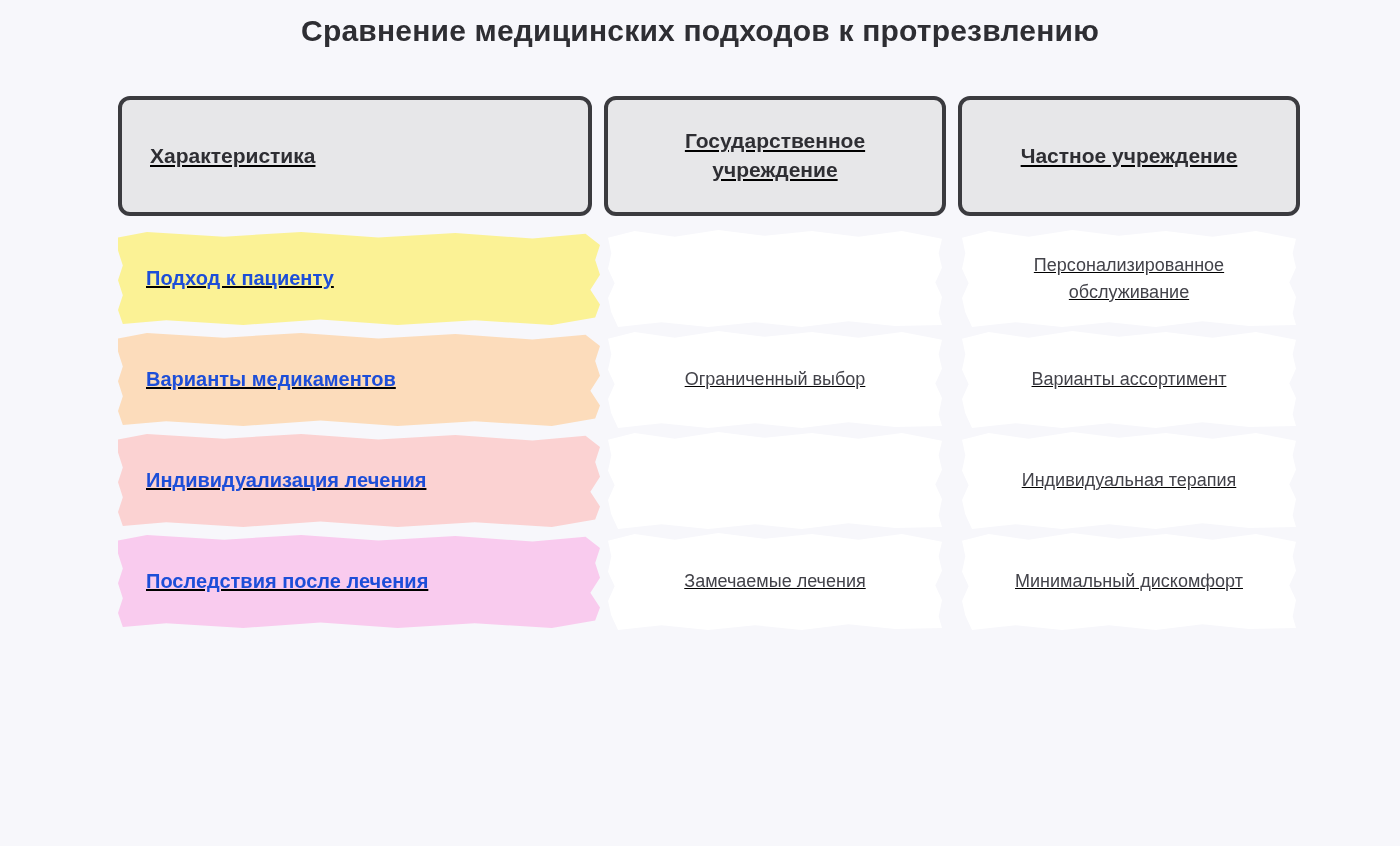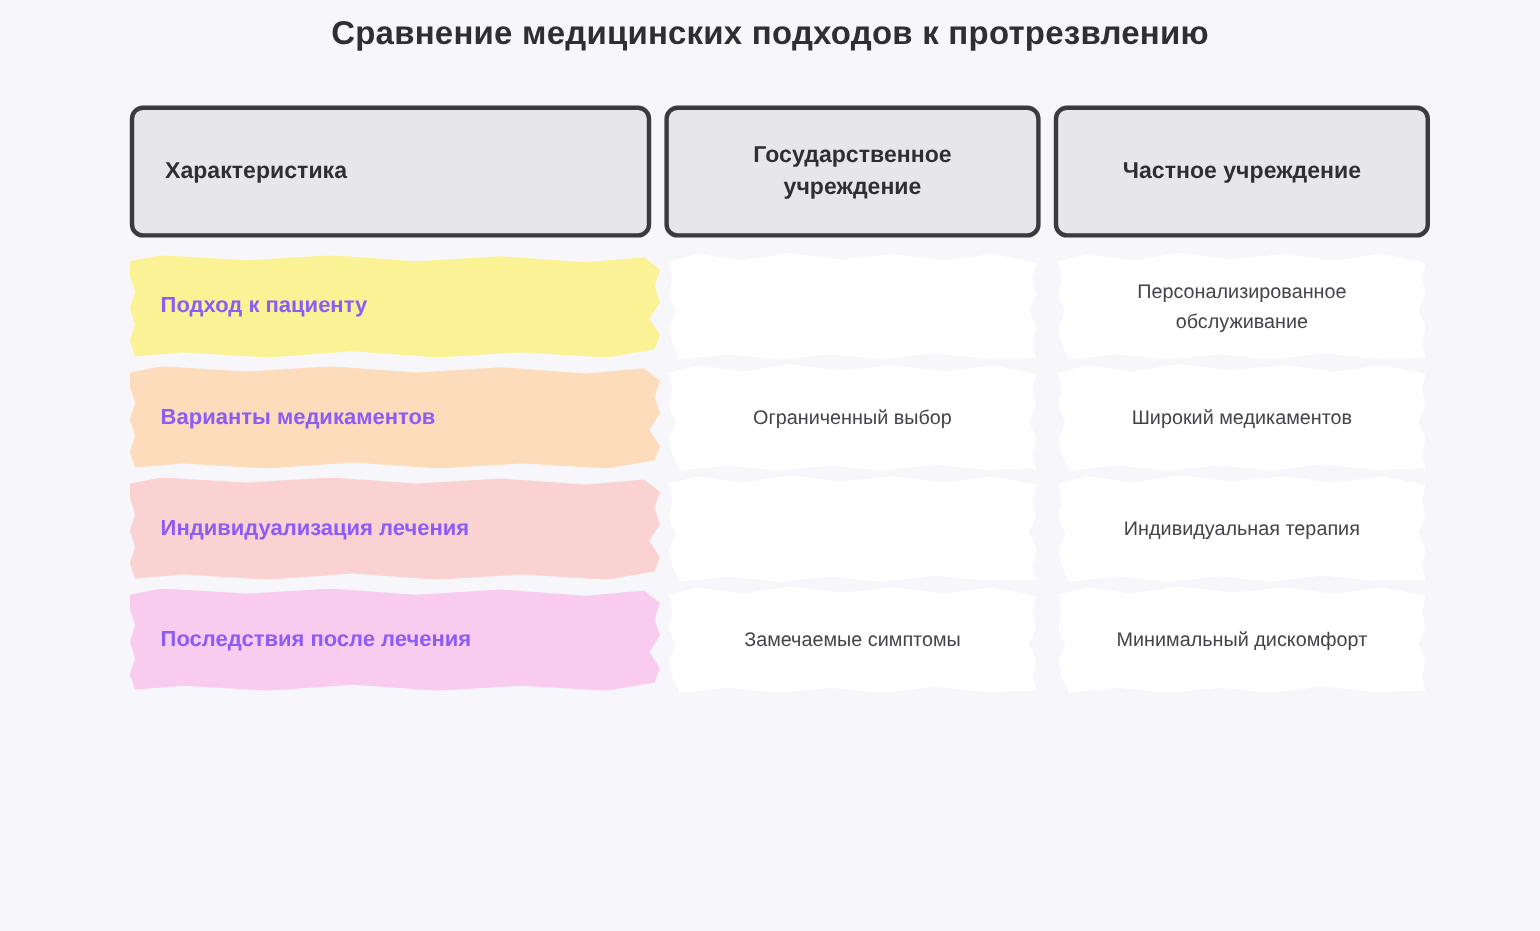--- a/index.html
+++ b/index.html
@@ -22,20 +22,21 @@
     color: #2e2e33;
     padding-top: 14px;
     letter-spacing: 0.2px;
   }
 
   .table-wrap {
     position: absolute;
     top: 96px;
     left: 0;
     width: 1400px;
+    text-decoration: underline;
   }
 
   .row {
     display: flex;
     align-items: stretch;
   }
 
   
   .header-row {
     height: 120px;
@@ -83,21 +84,21 @@
     box-sizing: border-box;
     display: flex;
     align-items: center;
     padding-left: 28px;
     padding-right: 18px;
     position: relative;
   }
   .fcell .ftext {
     font-size: 20px;
     font-weight: bold;
-    color: #8b5cf6;
+    color: #1d4ed8;
     line-height: 1.42;
     position: relative;
     z-index: 2;
   }
   
   .fcell .band {
     position: absolute;
     left: 0;
     top: 4px;
     bottom: 4px;
@@ -182,21 +183,21 @@
     <div class="fcell">
       <span class="band" style="background: rgb(252, 220, 187);"></span>
       <span class="ftext">Варианты медикаментов</span>
     </div>
     <div class="dcell">
       <span class="sheet"></span>
       <span class="dtext">Ограниченный выбор</span>
     </div>
     <div class="dcell">
       <span class="sheet"></span>
-      <span class="dtext">Широкий медикаментов</span>
+      <span class="dtext">Варианты ассортимент</span>
     </div>
   </div>
 
   <div class="row body-row">
     <div class="fcell">
       <span class="band" style="background: rgb(251, 210, 210);"></span>
       <span class="ftext">Индивидуализация лечения</span>
     </div>
     <div class="dcell">
       <span class="sheet"></span>
@@ -208,21 +209,21 @@
   </div>
 
 
   <div class="row body-row">
     <div class="fcell">
       <span class="band" style="background: rgb(249, 203, 238);"></span>
       <span class="ftext">Последствия после лечения</span>
     </div>
     <div class="dcell">
       <span class="sheet"></span>
-      <span class="dtext">Замечаемые симптомы</span>
+      <span class="dtext">Замечаемые лечения</span>
     </div>
     <div class="dcell">
       <span class="sheet"></span>
       <span class="dtext">Минимальный дискомфорт</span>
     </div>
   </div>
 
 </div>
 
 </body></html>

